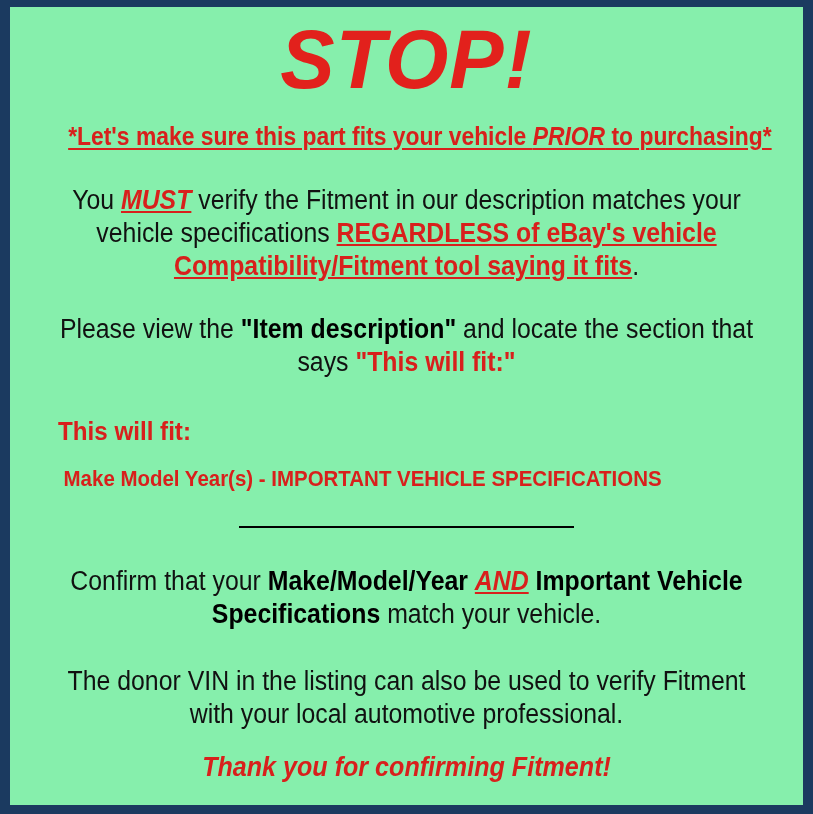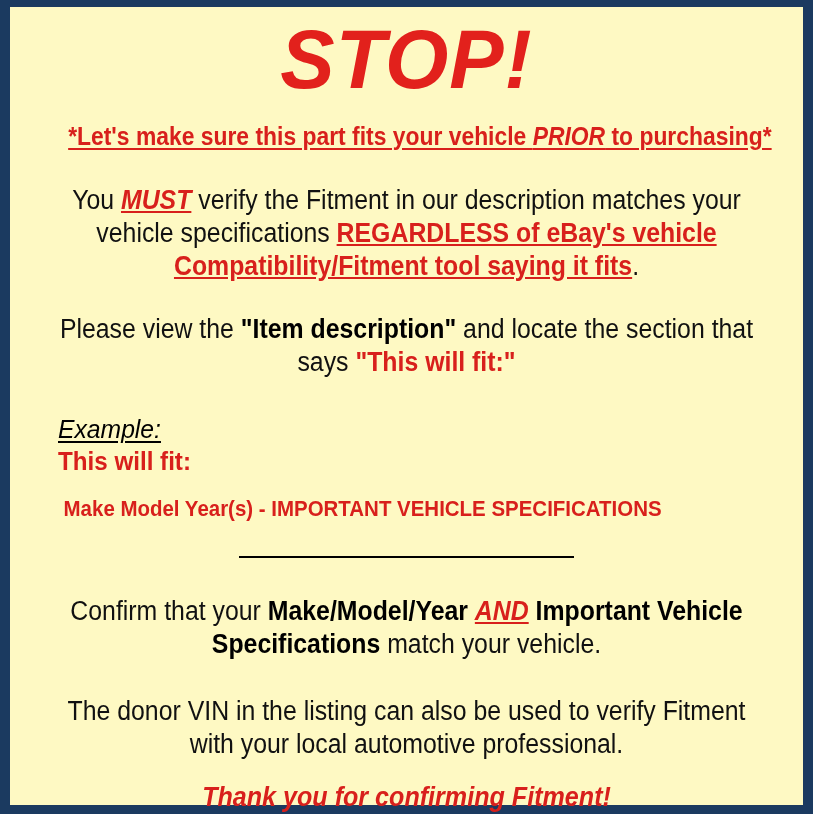--- a/index.html
+++ b/index.html
@@ -13,21 +13,21 @@
     overflow: hidden;
     font-family: "Liberation Sans", "DejaVu Sans", sans-serif;
   }
 
   
   #notice-card {
     position: relative;
     box-sizing: border-box;
     width: 813px;
     height: 814px;
-    background: #fef9c3;
+    background: #86efac;
     border-top: 7px solid #1b3a60;
     border-left: 10px solid #1b3a60;
     border-right: 10px solid #1b3a60;
     border-bottom: 9px solid #1b3a60;
   }
 
   #notice-body {
     box-sizing: border-box;
     width: 100%;
     height: 100%;
@@ -181,23 +181,20 @@
 
     <div class="stop-title">STOP!</div>
 
     <div class="subtitle"><span>*Let's make sure this part fits your vehicle </span><span class="ital">PRIOR</span><span> to purchasing*</span></div>
 
     <div class="para p1"><span>You </span><span class="must">MUST</span><span> verify the Fitment in our description matches your vehicle specifications </span><span class="red-bold-ul">REGARDLESS of eBay's vehicle Compatibility/Fitment tool saying it fits</span><span>.</span></div>
 
     <div class="para p2"><span>Please view the </span><span class="blk-bold">"Item description"</span><span> and locate the section that says </span><span class="red-bold">"This will fit:"</span></div>
 
     <div class="example-block">
-      <div>
-        <span class="example-label">Example:</span>
-      </div>
       <div class="example-fit">This will fit:</div>
       <div class="example-spec">Make Model Year(s) - IMPORTANT VEHICLE SPECIFICATIONS</div>
     </div>
 
     <div class="divider-wrap">
       <span class="divider-line"></span>
     </div>
 
     <div class="para p-confirm"><span>Confirm that your </span><span class="blk-bold">Make/Model/Year</span><span> </span><span class="and-em">AND</span><span> </span><span class="blk-bold">Important Vehicle Specifications</span><span> match your vehicle.</span></div>
 

